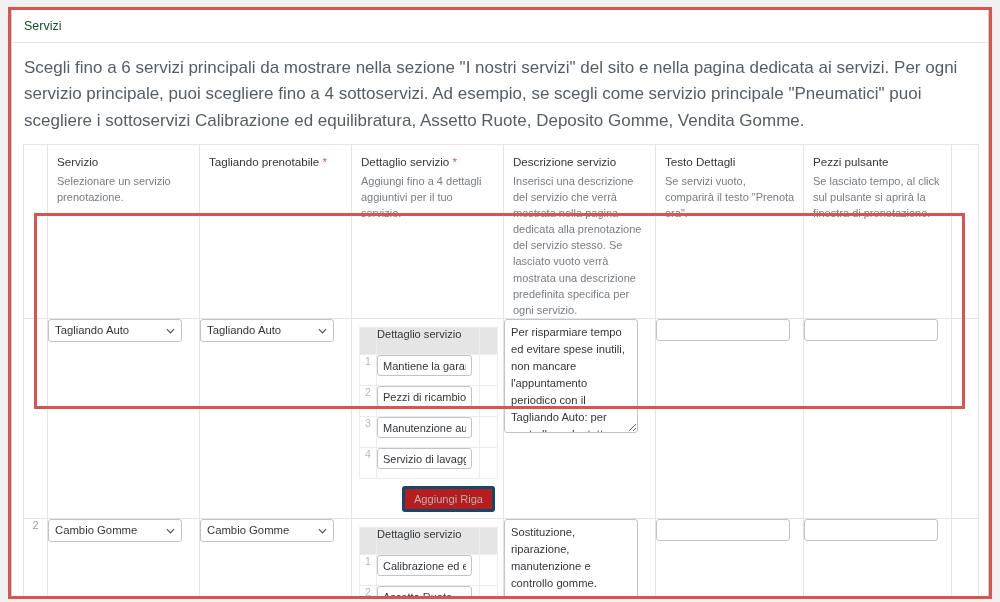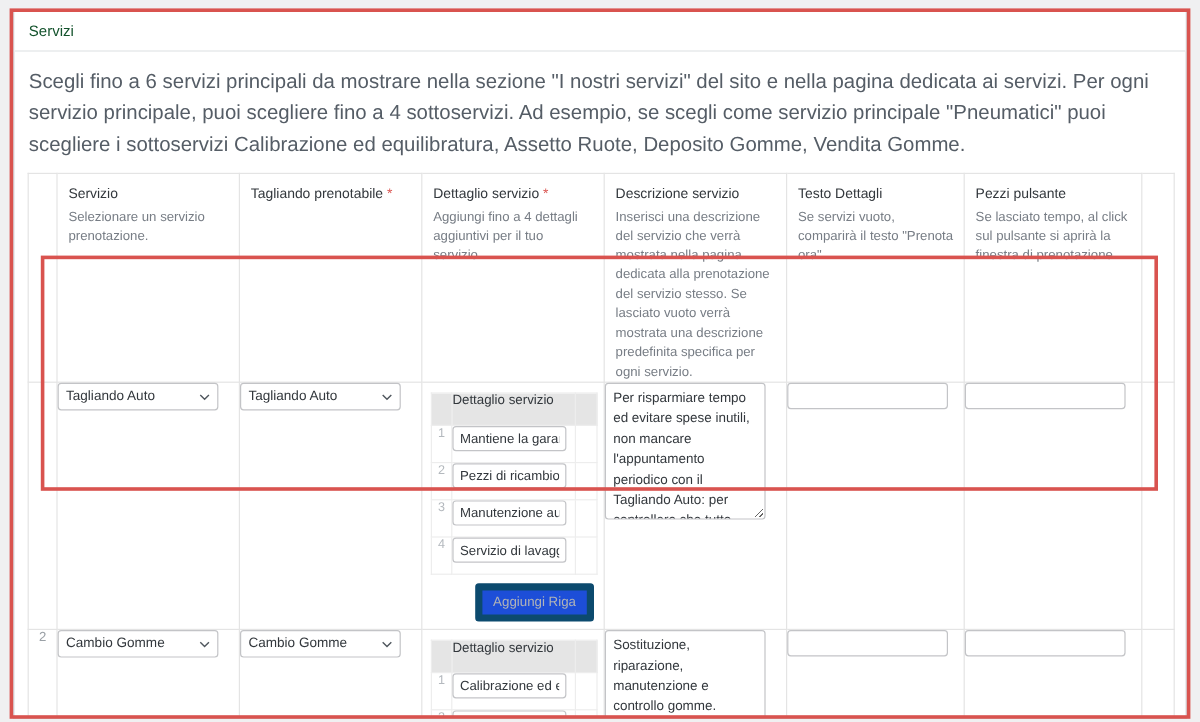--- a/index.html
+++ b/index.html
@@ -188,22 +188,22 @@
     border-radius: 3px;
     background: #fff;
     padding: 0 5px;
     text-overflow: clip;
   }
   .addrow-bar { text-align: right; padding: 7px 2px 2px 0; width: 138px; }
   .btn-add {
     display: inline-block;
     font-size: 11.1px;
     color: #b0b3b7;
-    background: #1d4ed8;
-    border: 6px solid #0c4a6e;
+    background: #b91c1c;
+    border: 3px solid #0c4a6e;
     border-radius: 3px;
     padding: 4px 9px;
     cursor: default;
   }
 
   
   .row-hl {
     position: absolute;
     left: 34px; top: 213px;
     width: 931px; height: 196px;

